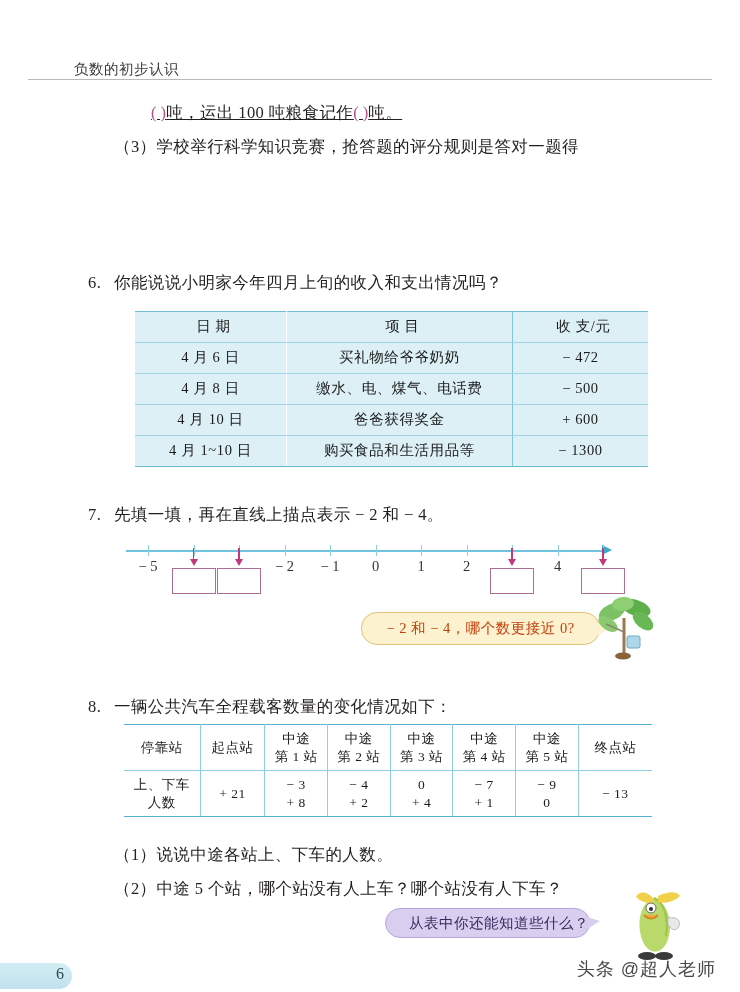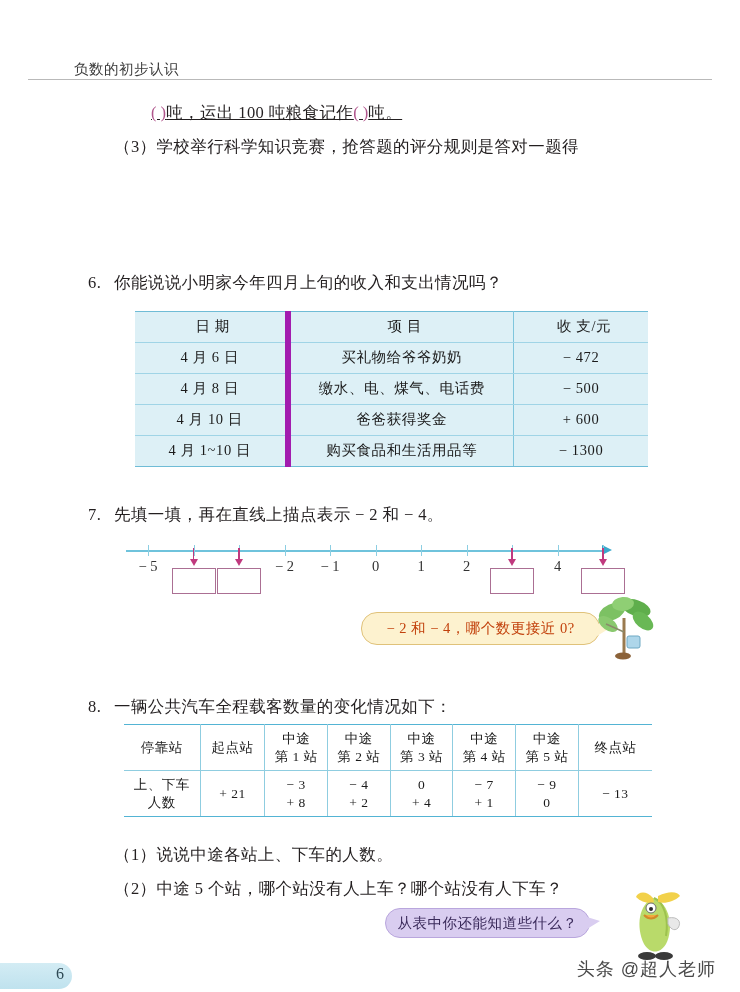--- a/index.html
+++ b/index.html
@@ -77,21 +77,21 @@
     border-bottom: 1px solid #9fd4e6;
     text-align: center;
     padding: 5px 2px 6px 2px;
     font-weight: normal;
     color: #1b1b1b;
     letter-spacing: 0.6px;
   }
   .tbl6 tr:first-child td { border-top: 1px solid #6fbcd6; padding-left: 8px; }
   .tbl6 tr:last-child td { border-bottom: 1px solid #6fbcd6; }
   .tbl6 .c-date { width: 150px; border-left: none; }
-  .tbl6 .c-item { width: 230px; border-left: 6px solid #a21caf; border-right: 1px solid #7fc6dd;}
+  .tbl6 .c-item { width: 230px; border-left: 1px solid #a21caf; border-right: 1px solid #7fc6dd;}
   .tbl6 .c-amt  { width: 133px; border-right: none; }
   .sp-wide { letter-spacing: 7px; }
 
   
   .numline-wrap {
     position: absolute;
     left: 126px;
     top: 540px;
     width: 500px;
     height: 60px;
@@ -191,20 +191,21 @@
     border-left: 13px solid #fdf2cf;
     border-top: 5px solid transparent;
     border-bottom: 8px solid transparent;
   }
   .bubble-purple {
     left: 385px; top: 908px;
     width: 205px; height: 30px;
     background: #d9cdf0;
     border: 1px solid #b9a6dd;
     color: #3a2a5a;
+    justify-content: flex-end;
   }
   .bubble-purple::after {
     content: "";
     position: absolute;
     right: -11px; top: 8px;
     width: 0; height: 0;
     border-left: 13px solid #d9cdf0;
     border-top: 4px solid transparent;
     border-bottom: 8px solid transparent;
   }

